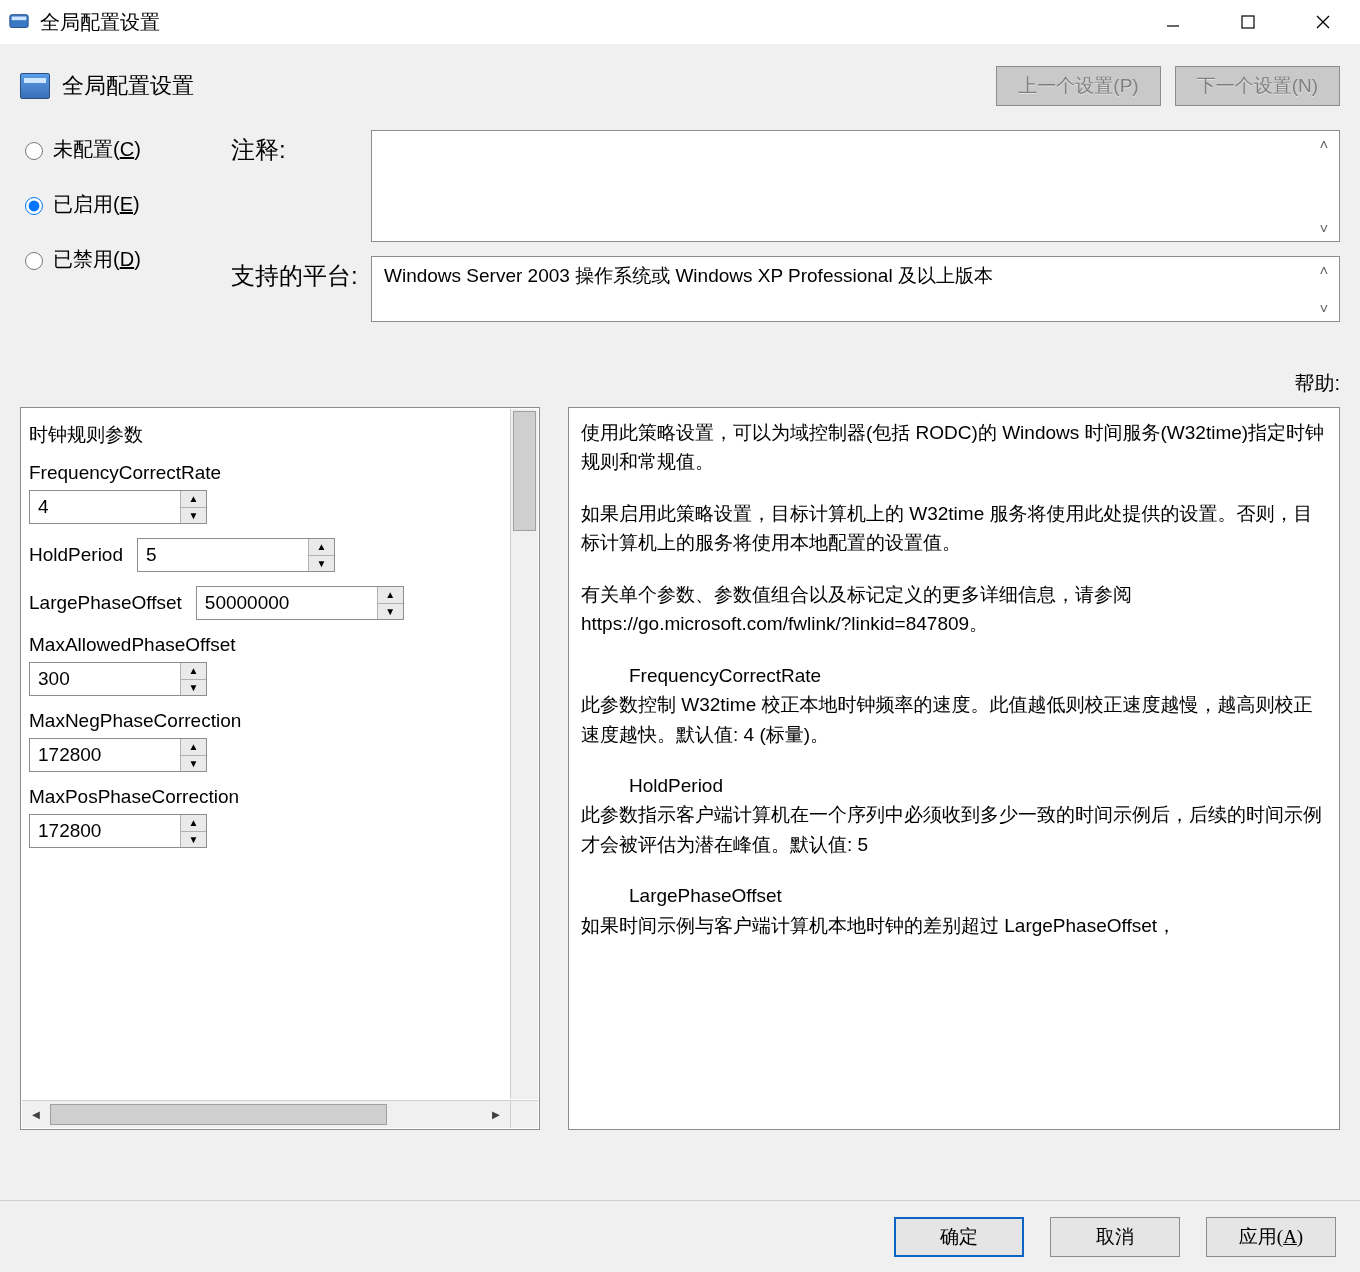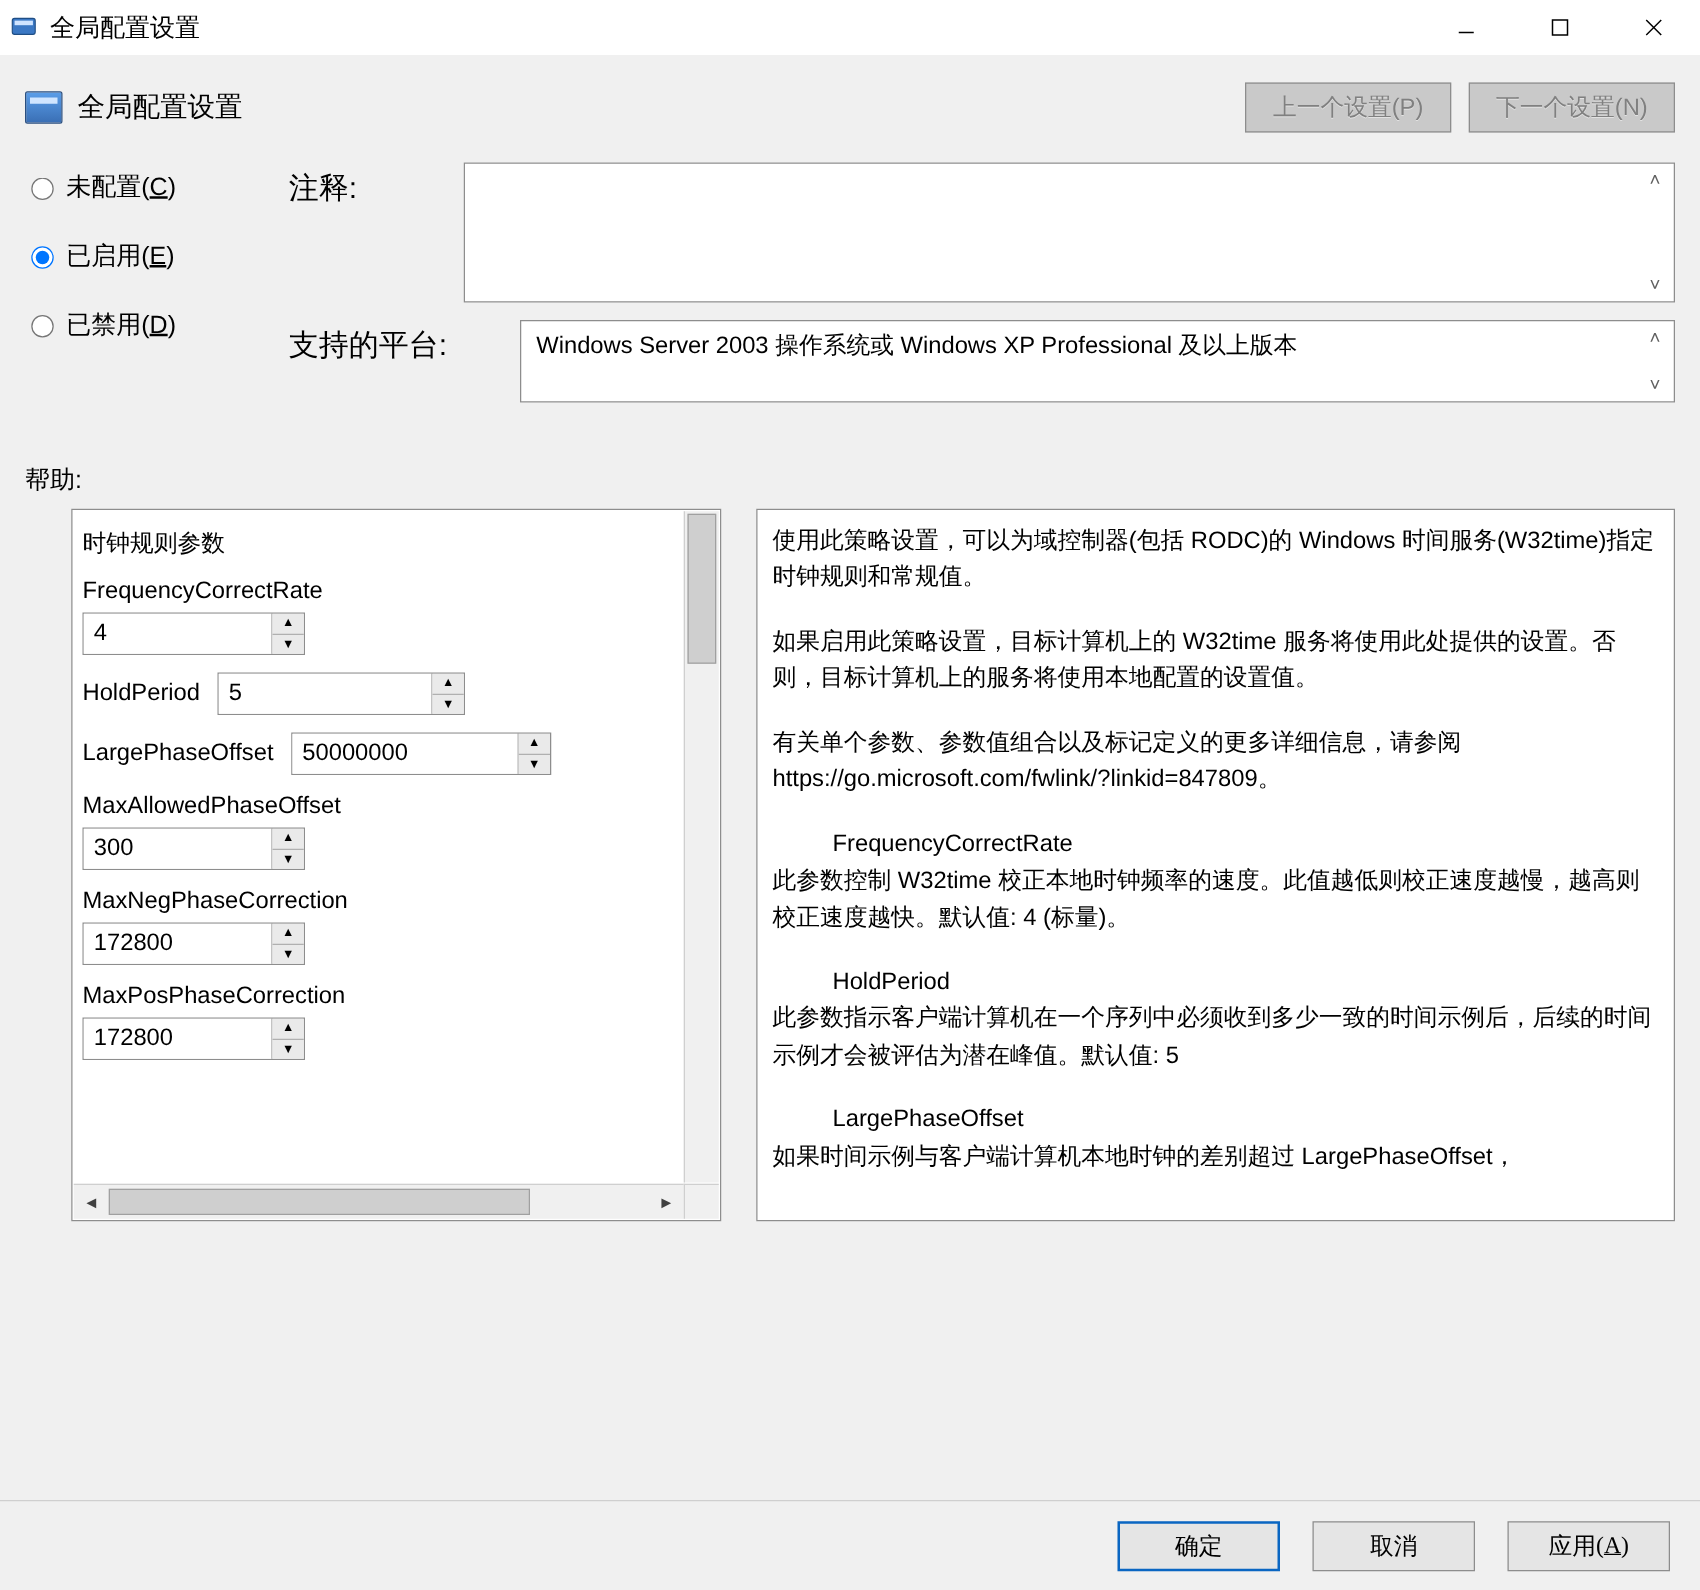--- a/index.html
+++ b/index.html
@@ -72,36 +72,35 @@
   .comment-box {
     flex:1; height: 112px;
     background:#fff; border:1px solid #8d8d8d;
     position: relative;
   }
   .platform-box {
     flex:1; height: 66px;
     background:#fff; border:1px solid #8d8d8d;
     position:relative; padding: 6px 34px 6px 12px;
     font-size: 19px;
-    margin-left: 45px;
   }
   .vscroll-arrow {
     position:absolute; right:4px; width:22px; height:22px;
     display:flex; align-items:center; justify-content:center;
     color:#606060; font-size:15px;
   }
   .vscroll-arrow.up { top:2px; }
   .vscroll-arrow.down { bottom:2px; }
 
   
   .section-labels { display:flex; margin-top: 34px; margin-bottom: 10px; font-size:20px; }
   .section-labels .l1 { width: 545px; }
-  .section-labels .l2 { flex:1; }
-
-  .panels { display:flex; gap: 28px; height: 570px; margin-left: 37px; }
+  .section-labels .l2 { flex:1;text-align:right; }
+
+  .panels { display:flex; gap: 28px; height: 723px; }
   .options-panel {
     width: 520px; background:#fff; border:1px solid #8d8d8d;
     position:relative; padding: 12px 38px 36px 8px;
     overflow: hidden;
   }
   .options-panel .opt-title { margin: 2px 0 14px 0; font-size:19px; }
   .opt-lbl { font-size:19px; margin-top: 14px; margin-bottom: 6px; }
   .spin {
     display:inline-flex; align-items:stretch;
     border:1px solid #8d8d8d; background:#fff; height:34px;

